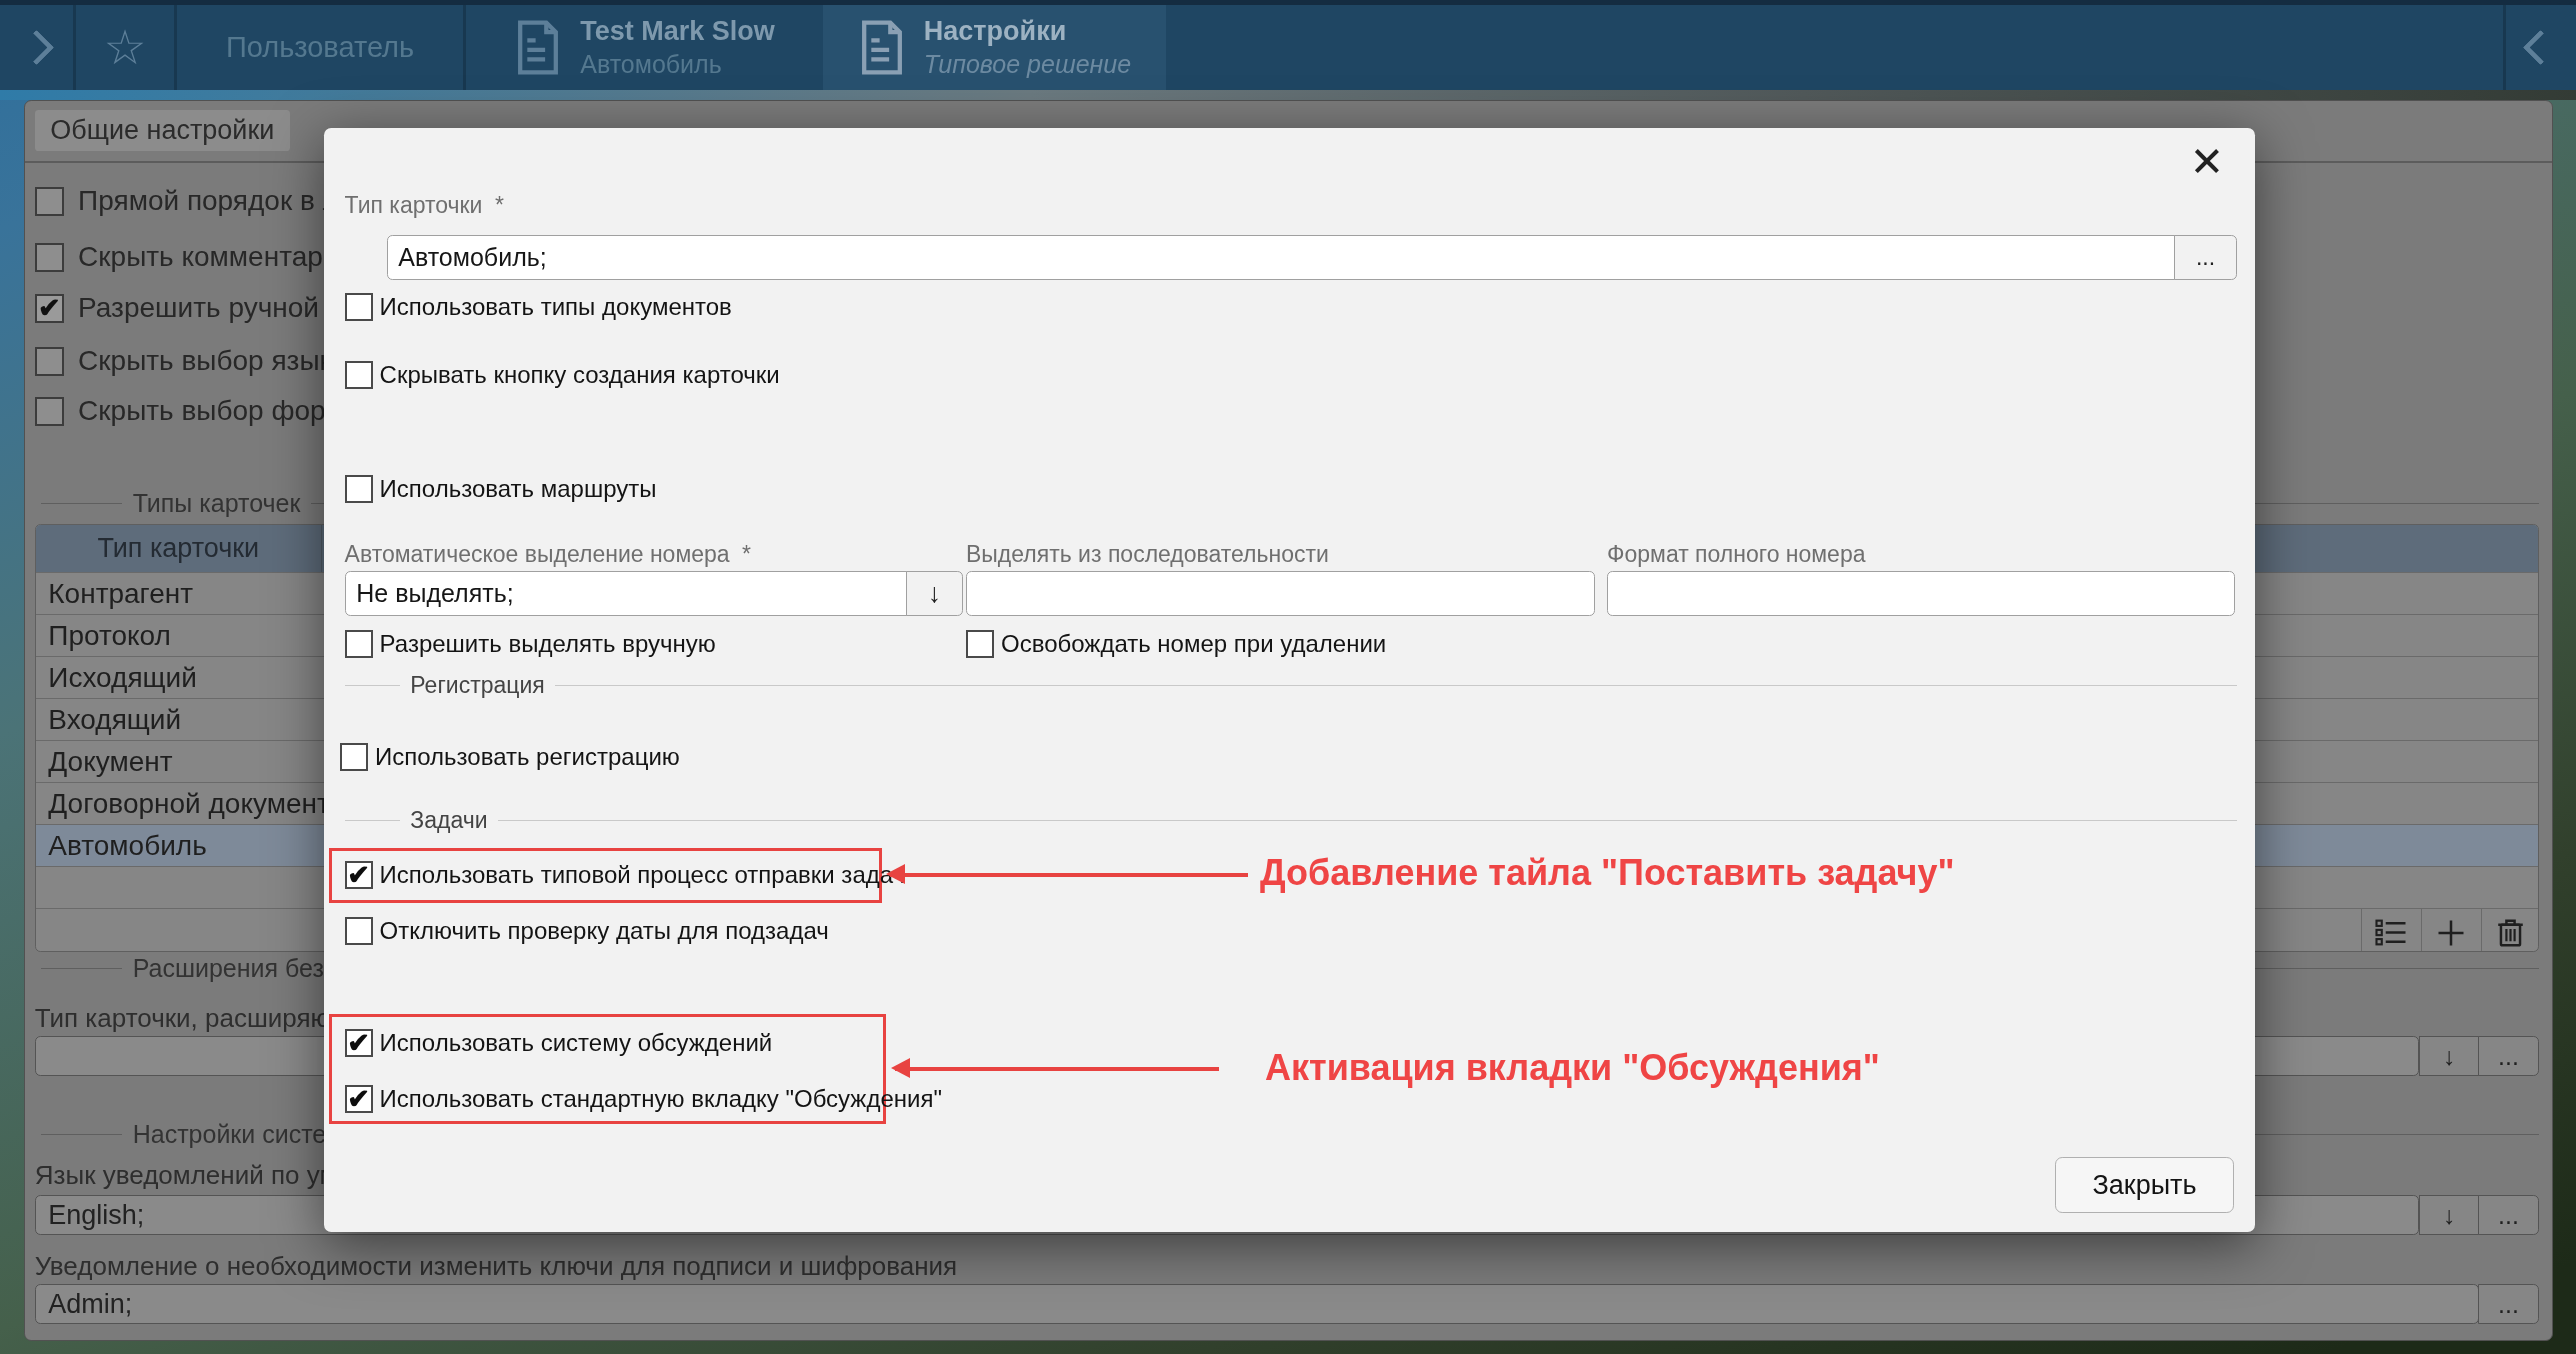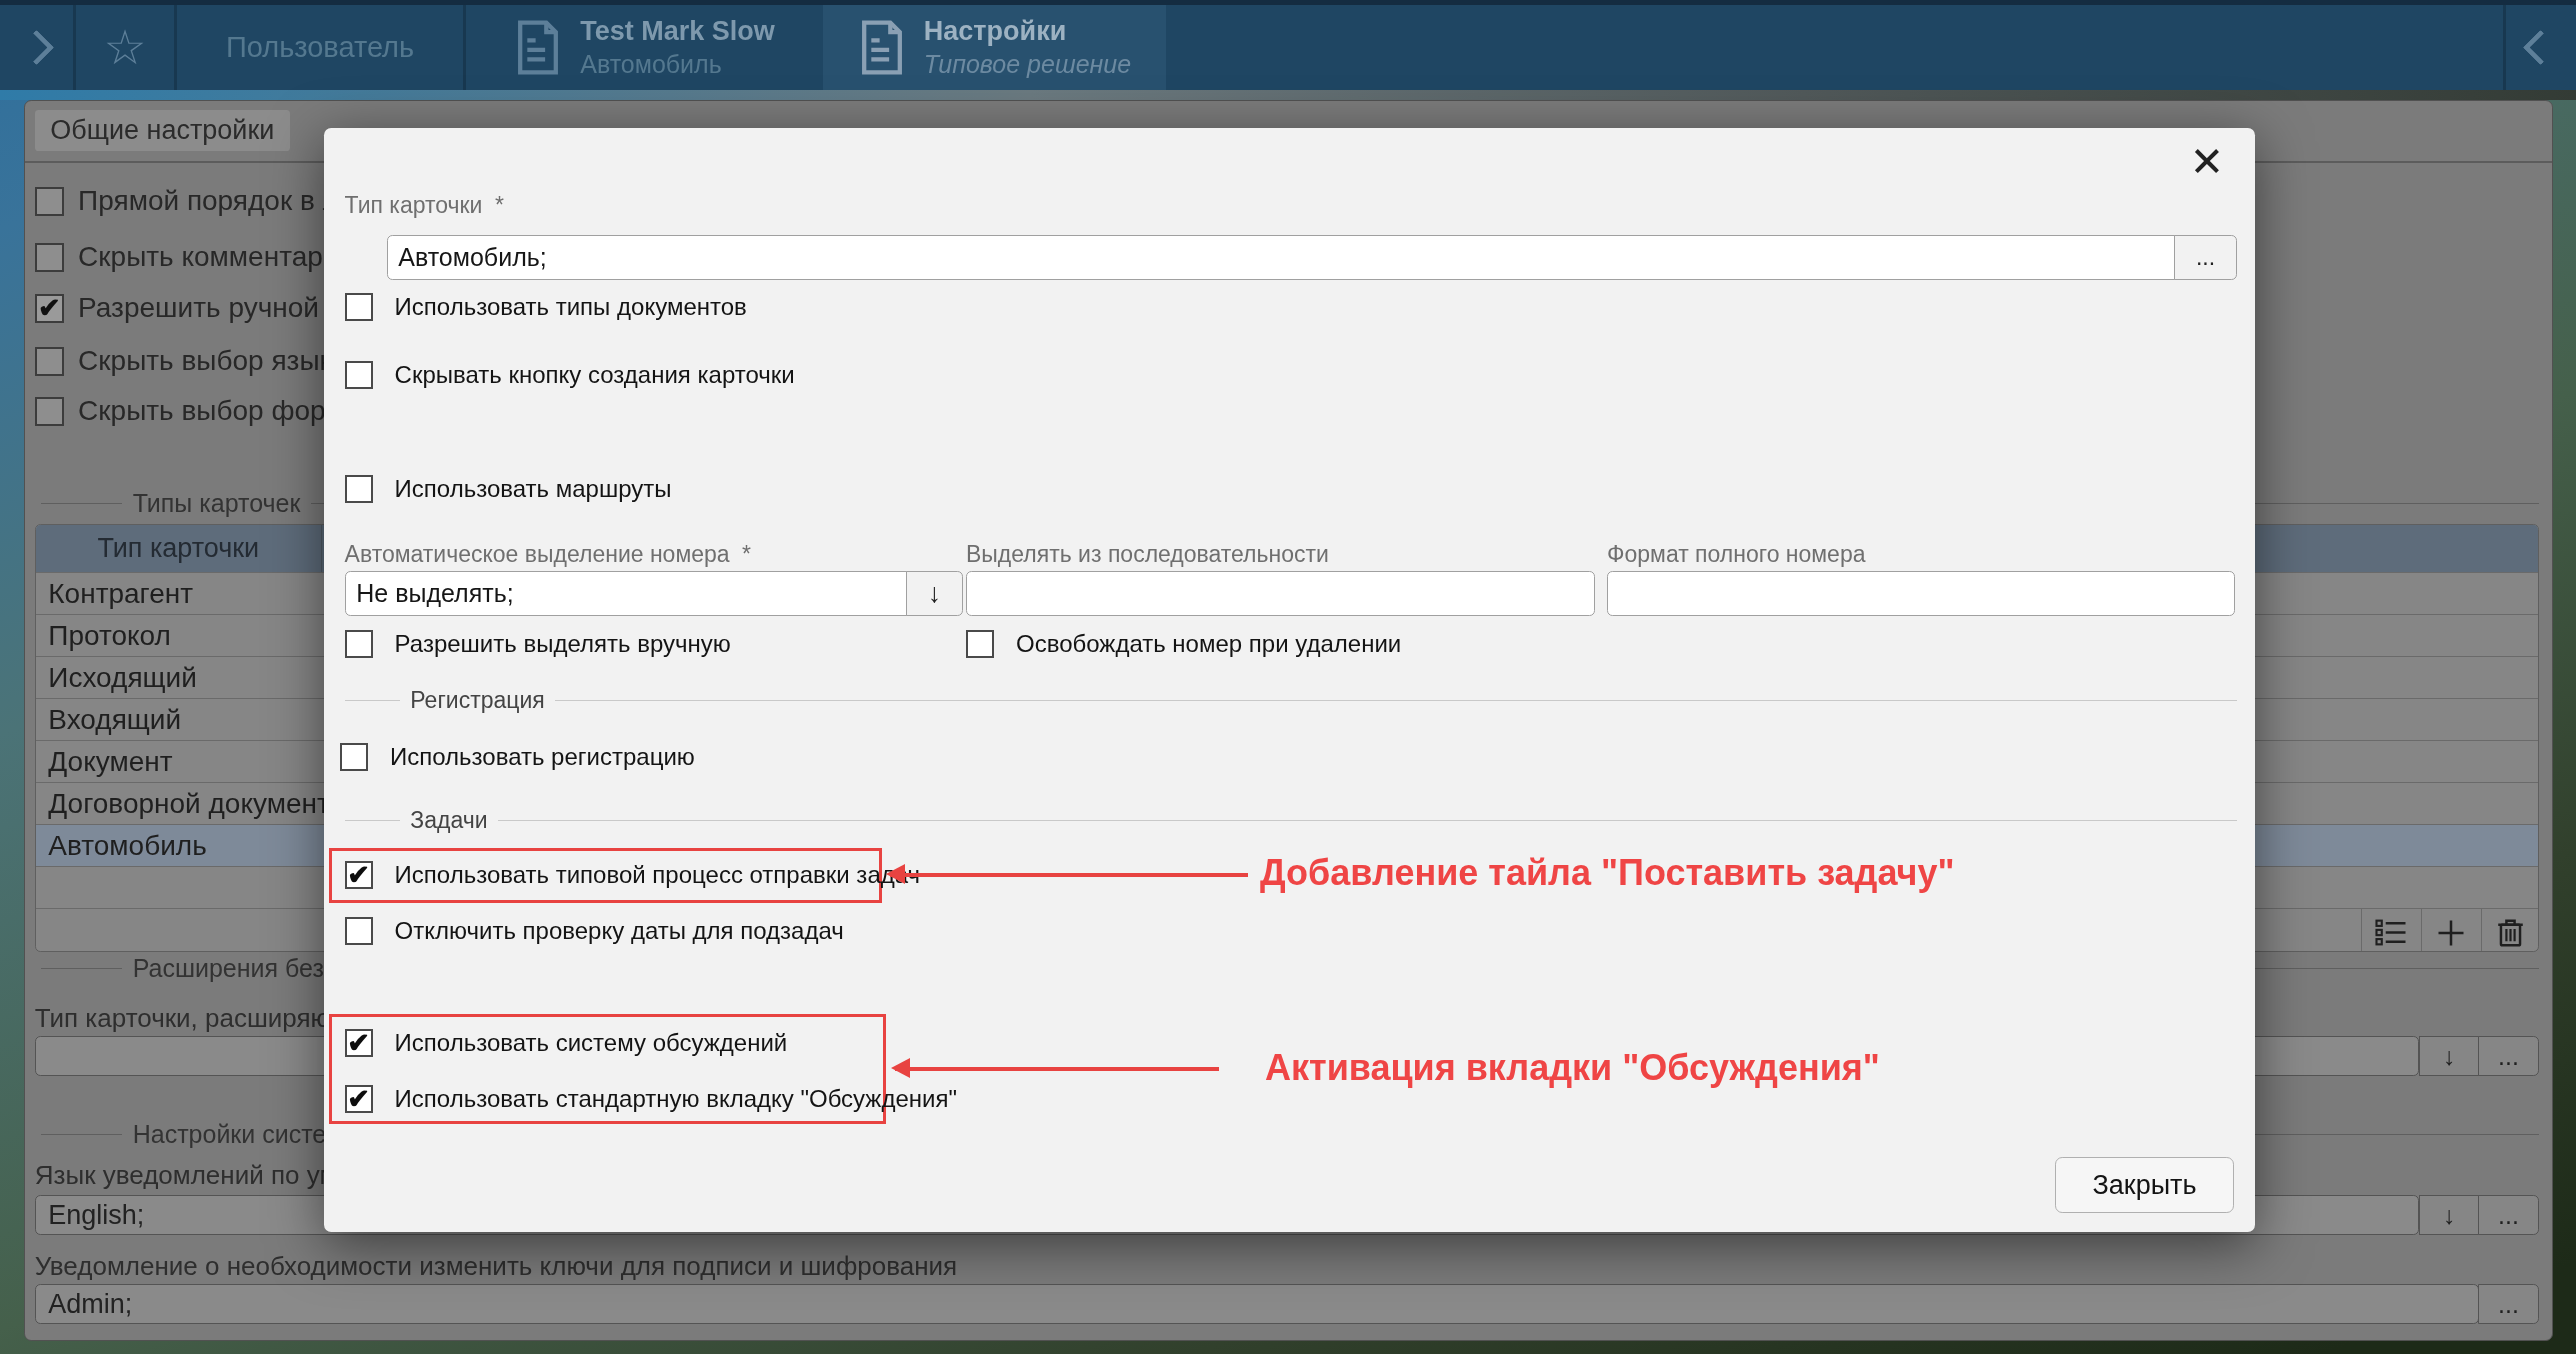--- a/index.html
+++ b/index.html
@@ -69,21 +69,21 @@
     background:#f2f2f2; border-radius:7.2px; box-shadow:0 12.5px 54px rgba(0,0,0,0.5); }
   .m-close { position:absolute; right:23px; top:9px; width:50px; height:50px; display:flex; align-items:center;
     justify-content:center; font-size:41px; color:#222; cursor:pointer; }
   .m-lbl { position:absolute; font-size:23px; color:#6f6f6f; white-space:nowrap; }
   .m-lbl .req { color:#6f6f6f; margin-left:12.5px; }
   .m-input { position:absolute; height:45px; background:#fff; border:1.8px solid #a0a0a0; border-radius:5.4px;
     font-size:25px; color:#161616; padding:0 10.7px; font-family:"Liberation Sans",sans-serif; }
   .m-input.combo { border-radius:5.4px 0 0 5.4px; }
   .m-btn-cell { position:absolute; height:45px; background:#f2f2f2; border:1.8px solid #a0a0a0; border-radius:0 5.4px 5.4px 0;
     display:flex; align-items:center; justify-content:center; font-size:27px; color:#222; }
-  .m-row { position:absolute; display:flex; align-items:center; gap:22px; }
+  .m-row { position:absolute; display:flex; align-items:center; gap:7px; }
   .mcb { width:28px; height:28px; border:2.7px solid #4a4a4a; background:#fff; flex:0 0 auto;
     display:flex; align-items:center; justify-content:center; }
   .mcb .mark { font-size:27px; font-weight:bold; color:#0d0d0d; line-height:1; }
   .m-cblbl { font-size:24px; color:#141414; white-space:nowrap; }
   .m-section { position:absolute; display:flex; align-items:center; height:25px; }
   .m-section .ln-s { width:55px; height:1.8px; background:#c9c9c9; }
   .m-section .cap { font-size:23px; color:#444; margin:0 10.7px; white-space:nowrap; }
   .m-section .ln-l { flex:1; height:1.8px; background:#c9c9c9; }
   .m-closebtn { position:absolute; left:1731px; top:1029px; width:179px; height:56px; background:#f6f6f6;
     border:1.8px solid #b0b0b0; border-radius:7.2px; display:flex; align-items:center; justify-content:center;
@@ -297,21 +297,21 @@
 
   <div class="m-row" style="left:20.6px;top:502px">
     <span class="mcb"></span>
     <span class="m-cblbl">Разрешить выделять вручную</span>
   </div>
   <div class="m-row" style="left:642px;top:502px">
     <span class="mcb"></span>
     <span class="m-cblbl">Освобождать номер при удалении</span>
   </div>
 
-  <div class="m-section" style="left:20.6px;top:560px;width:1892px">
+  <div class="m-section" style="left:20.6px;top:545px;width:1892px">
     <span class="ln-s"></span>
       <span class="cap">Регистрация</span>
       <span class="ln-l"></span>
   </div>
   <div class="m-row" style="left:16px;top:615px">
     <span class="mcb"></span>
     <span class="m-cblbl">Использовать регистрацию</span>
   </div>
 
   <div class="m-section" style="left:20.6px;top:680px;width:1892px">

